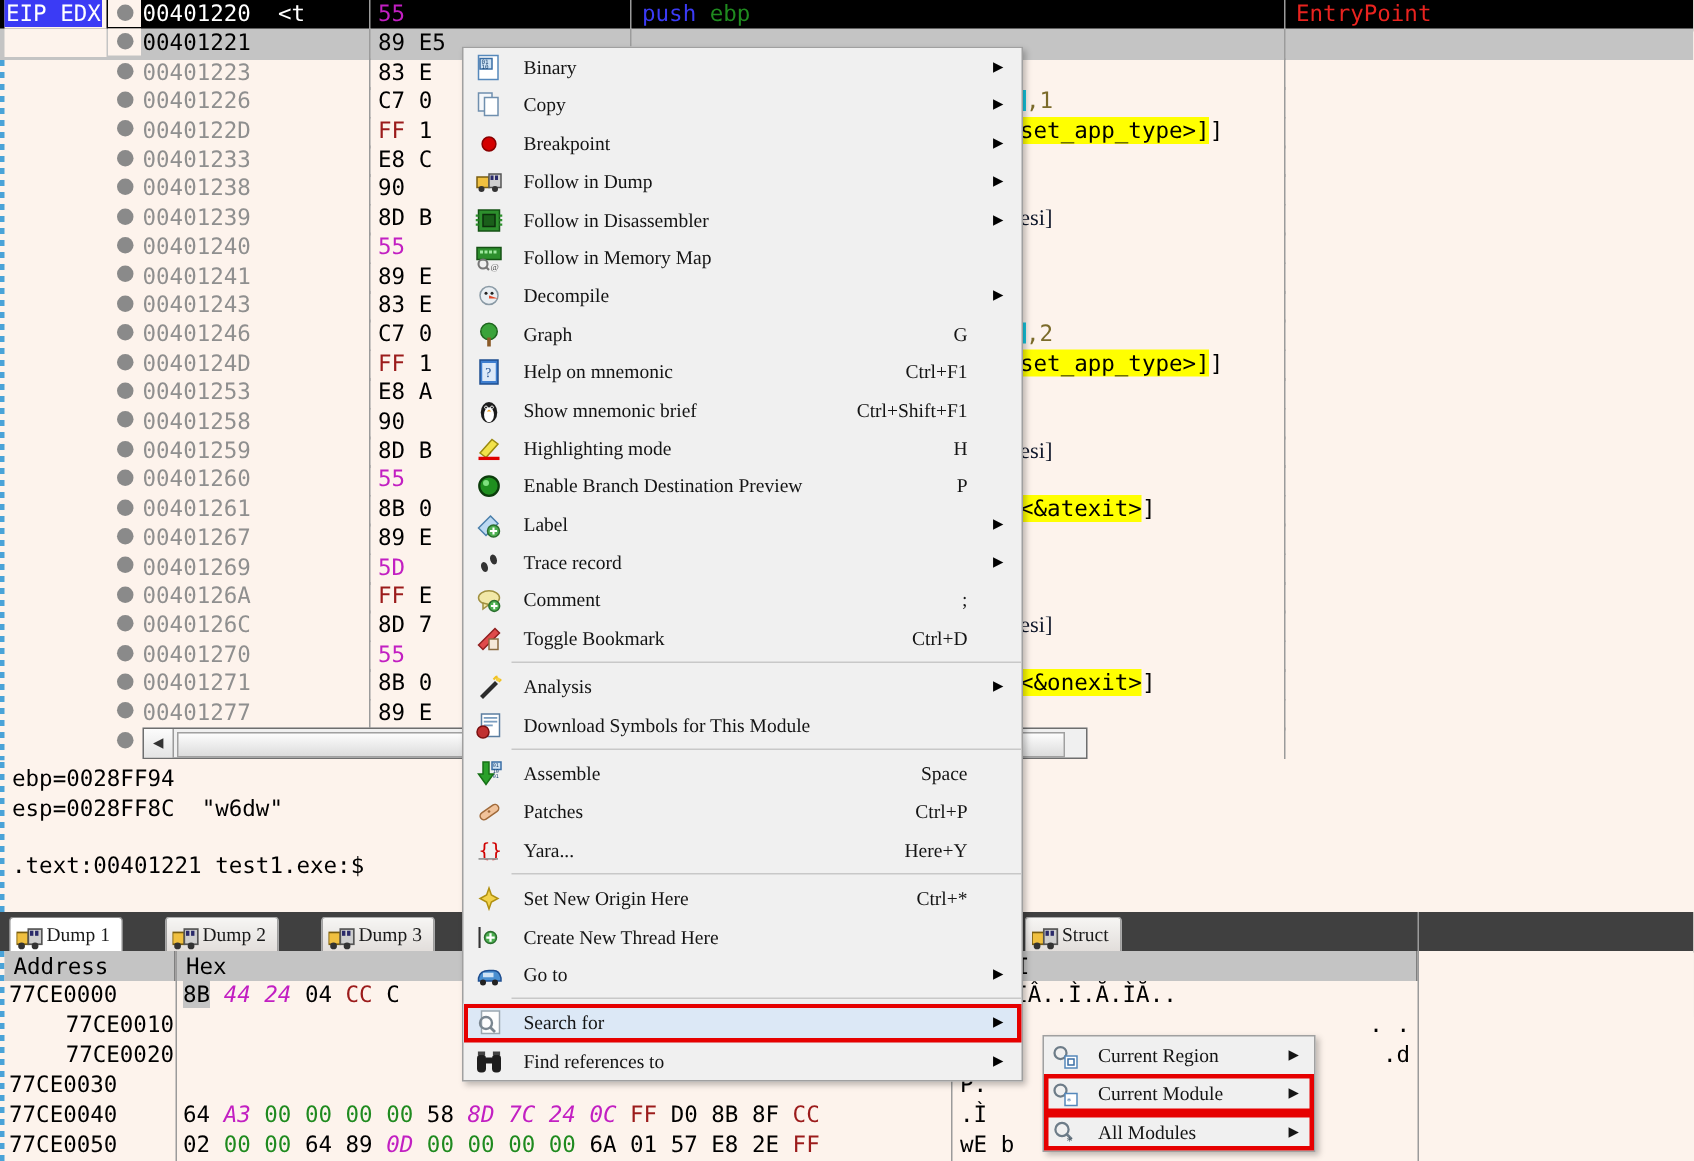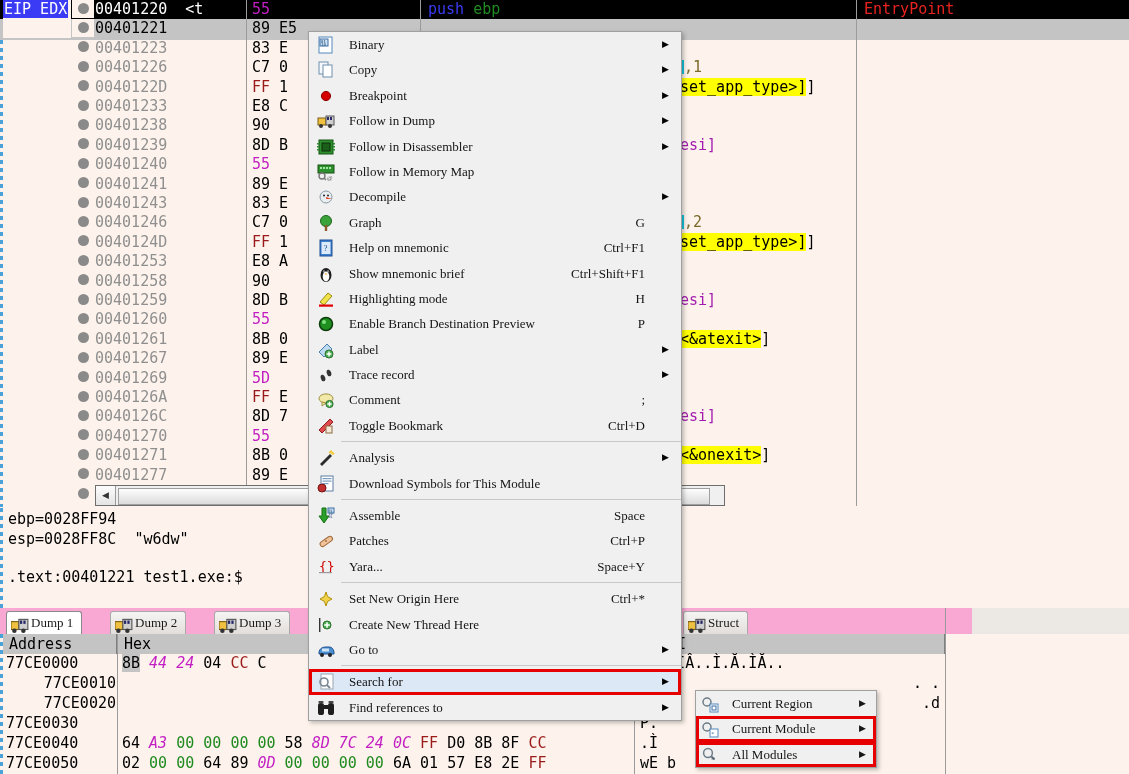--- a/index.html
+++ b/index.html
@@ -44,21 +44,21 @@
   .row-eip .c-bul{background:#fdf3ec;}
   .row-sel{background:#c4c4c4;}
   .row-sel .c-addr{color:#000;}
   .row-sel .c-reg,.row-sel .c-bul{background:#fdf3ec;}
 
   .op-push{color:#3b3bf5;}
   .reg{color:#1f8a1f;}
   .num{color:#7b6b2a;}
   .hl{background:#ffff00;}
   .cyanbar{display:inline-block;width:4px;height:14px;background:#16c7e0;vertical-align:-2px;}
-  .esi{color:#a21caf;}
+  .esi{color:#0f172a;font-family:Liberation Serif, serif;}
   .b89{color:#000;}
   .bFF{color:#9b1b1b;}
   .bsec{color:#c21fc2;}
 
   
   #hscroll{
     position:absolute;left:95px;top:485px;width:630px;height:21px;
     border:1px solid #6e6e6e;background:#f0f0f0;box-sizing:border-box;
   }
   #hscroll .arrow{
@@ -80,22 +80,22 @@
     padding-left:36px;
   }
   #infoline .dashl{
     position:absolute;left:0;top:0;width:3px;height:100px;
     background:repeating-linear-gradient(to bottom,#4aa3d8 0 4px,#fdf3ec 4px 8px);
   }
   #infoline .l{position:absolute;left:8px;white-space:pre;color:#000;}
 
   
   #dumppanel{position:absolute;left:0;top:608px;width:1129px;height:166px;background:#ece9e4;}
-  #tabbar{position:absolute;left:0;top:0;width:972px;height:26px;
-          background:#f9a8d4;border-bottom:1px solid #a9a9a9;}
+  #tabbar{position:absolute;left:0;top:0;width:1129px;height:26px;
+          background:#404040;border-bottom:1px solid #a9a9a9;}
   .tab{
     position:absolute;top:3px;height:23px;box-sizing:border-box;
     background:linear-gradient(#f6f5f3,#e2dedb);
     border:1px solid #a9a9a9;border-bottom:none;
     border-radius:3px 3px 0 0;
     font-family:"Liberation Serif",serif;font-size:13px;
     line-height:21px;padding-left:24px;padding-right:8px;color:#1a1a1a;white-space:nowrap;
   }
   .tab.active{background:#ffffff;border-color:#8a8a8a;}
   .tab .ticon{position:absolute;left:4px;top:4px;width:16px;height:14px;}
@@ -454,21 +454,21 @@
           <svg class="svgicon" width="18" height="18" viewBox="0 0 18 18">
             <rect x="2" y="7" width="14" height="5" rx="2.5" fill="#f0c29a" stroke="#a06a3a" transform="rotate(-35 9 9)"></rect>
             <circle cx="9" cy="9" r="0.9" fill="#a06a3a"></circle>
           </svg>
         </span><span>Patches</span><span class="acc">Ctrl+P</span></div>
       <div class="mi"><span class="icn">
           <svg class="svgicon" width="18" height="18" viewBox="0 0 18 18">
             <text x="2" y="13" font-size="13" fill="#d00000" font-family="monospace">{}</text>
             <rect x="2" y="14" width="13" height="1.2" fill="#999"></rect>
           </svg>
-        </span><span>Yara...</span><span class="acc">Space+Y</span></div>
+        </span><span>Yara...</span><span class="acc">Here+Y</span></div>
       <div class="msep"></div>
       <div class="mi"><span class="icn">
           <svg class="svgicon" width="18" height="18" viewBox="0 0 18 18">
             <path d="M9 2 l1.6 4.6 L15 9 l-4.4 2.4 L9 16 l-1.6-4.6 L3 9 l4.4-2.4 Z" fill="#f2d24a" stroke="#b09010"></path>
           </svg>
         </span><span>Set New Origin Here</span><span class="acc">Ctrl+*</span></div>
       <div class="mi"><span class="icn">
           <svg class="svgicon" width="18" height="18" viewBox="0 0 18 18">
             <rect x="2" y="2" width="1.4" height="14" fill="#333"></rect>
             <circle cx="10" cy="9" r="4" fill="#4caf50" stroke="#2a6e2e"></circle>

